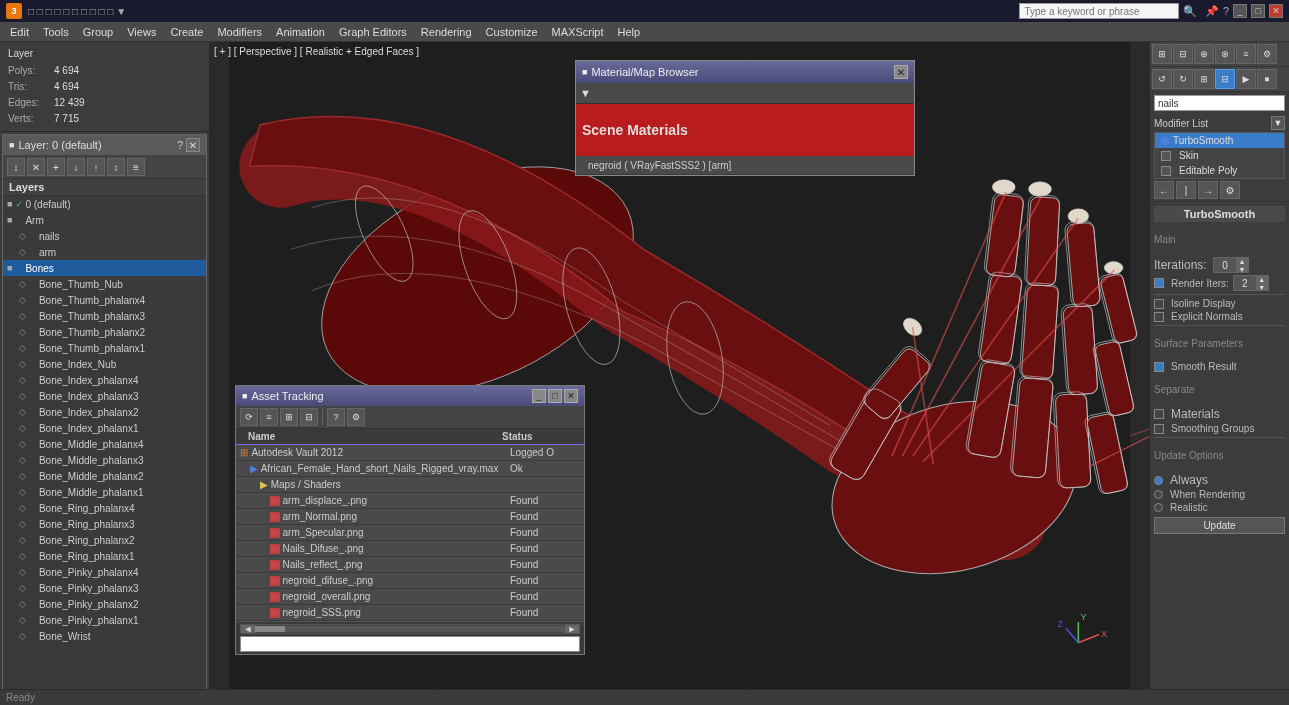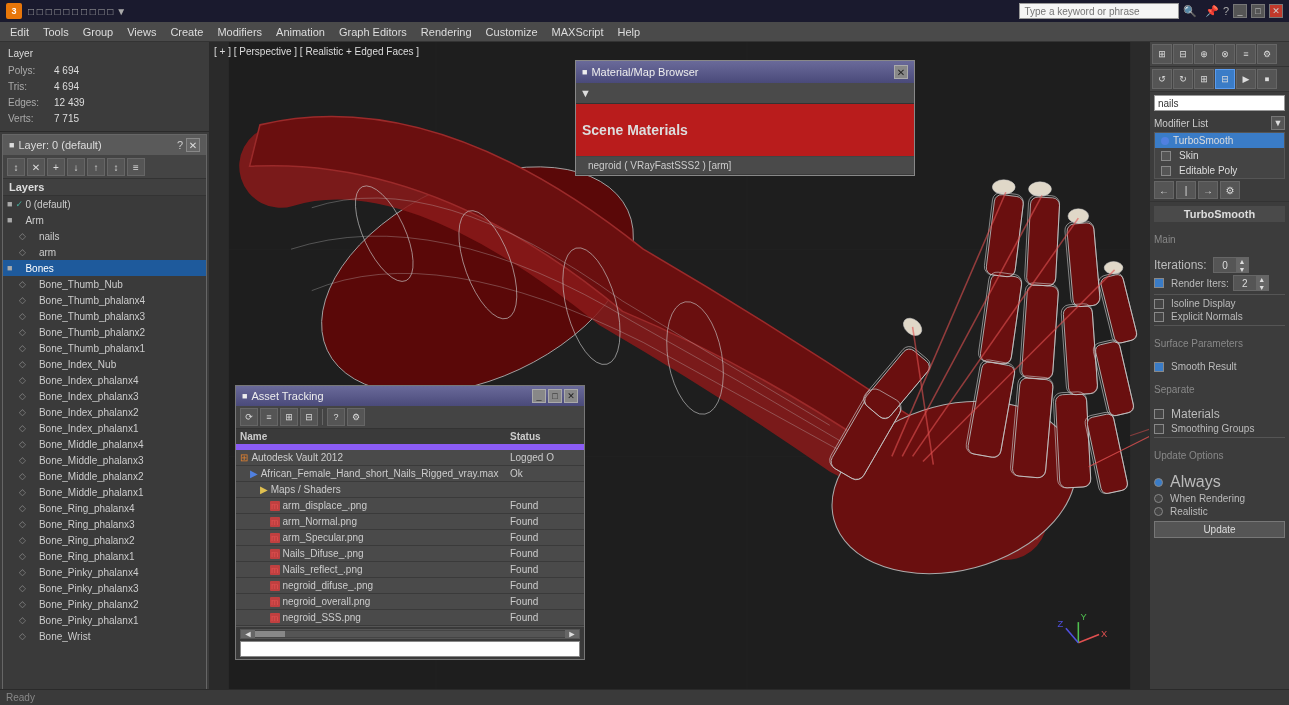--- a/index.html
+++ b/index.html
@@ -419,22 +419,22 @@
       width: 18px; height: 18px;
       background: #555;
       border: 1px solid #666;
       display: flex; align-items: center; justify-content: center;
       font-size: 9px; cursor: pointer; color: #ddd;
     }
     .at-separator { width: 1px; height: 16px; background: #666; margin: 0 2px; }
     .at-table-header {
       display: flex;
       background: #3a3a3a;
-      border-bottom: 6px solid #8b5cf6;
-      padding: 2px 4px;
+      border-bottom: 1px solid #8b5cf6;
+      padding: 2px 12px;
       font-size: 10px;
       font-weight: bold;
       color: #ccc;
       align-items: center;
     }
     .at-col-name { flex: 1; }
     .at-col-status { width: 70px; text-align: left; }
     .at-table-body { max-height: 200px; overflow-y: auto; }
     .at-row {
       display: flex;
@@ -973,21 +973,21 @@
       <div class="ts-row">
         <span class="ts-checkbox"></span>
         <span style="font-size:10px;color:#bbb;">Smoothing Groups</span>
       </div>
 
       <div class="ts-separator"></div>
 
       <div class="ts-section-label">Update Options</div>
       <div class="ts-row">
         <span class="ts-radio selected"></span>
-        <span style="font-size:16px;color:#bbb;text-align:right;">Always</span>
+        <span style="font-size:12px;color:#bbb;text-align:right;">Always</span>
       </div>
       <div class="ts-row">
         <span class="ts-radio"></span>
         <span style="font-size:10px;color:#bbb;">When Rendering</span>
       </div>
       <div class="ts-row">
         <span class="ts-radio"></span>
         <span style="font-size:10px;color:#bbb;">Realistic</span>
       </div>
       <button class="ts-button">Update</button>

